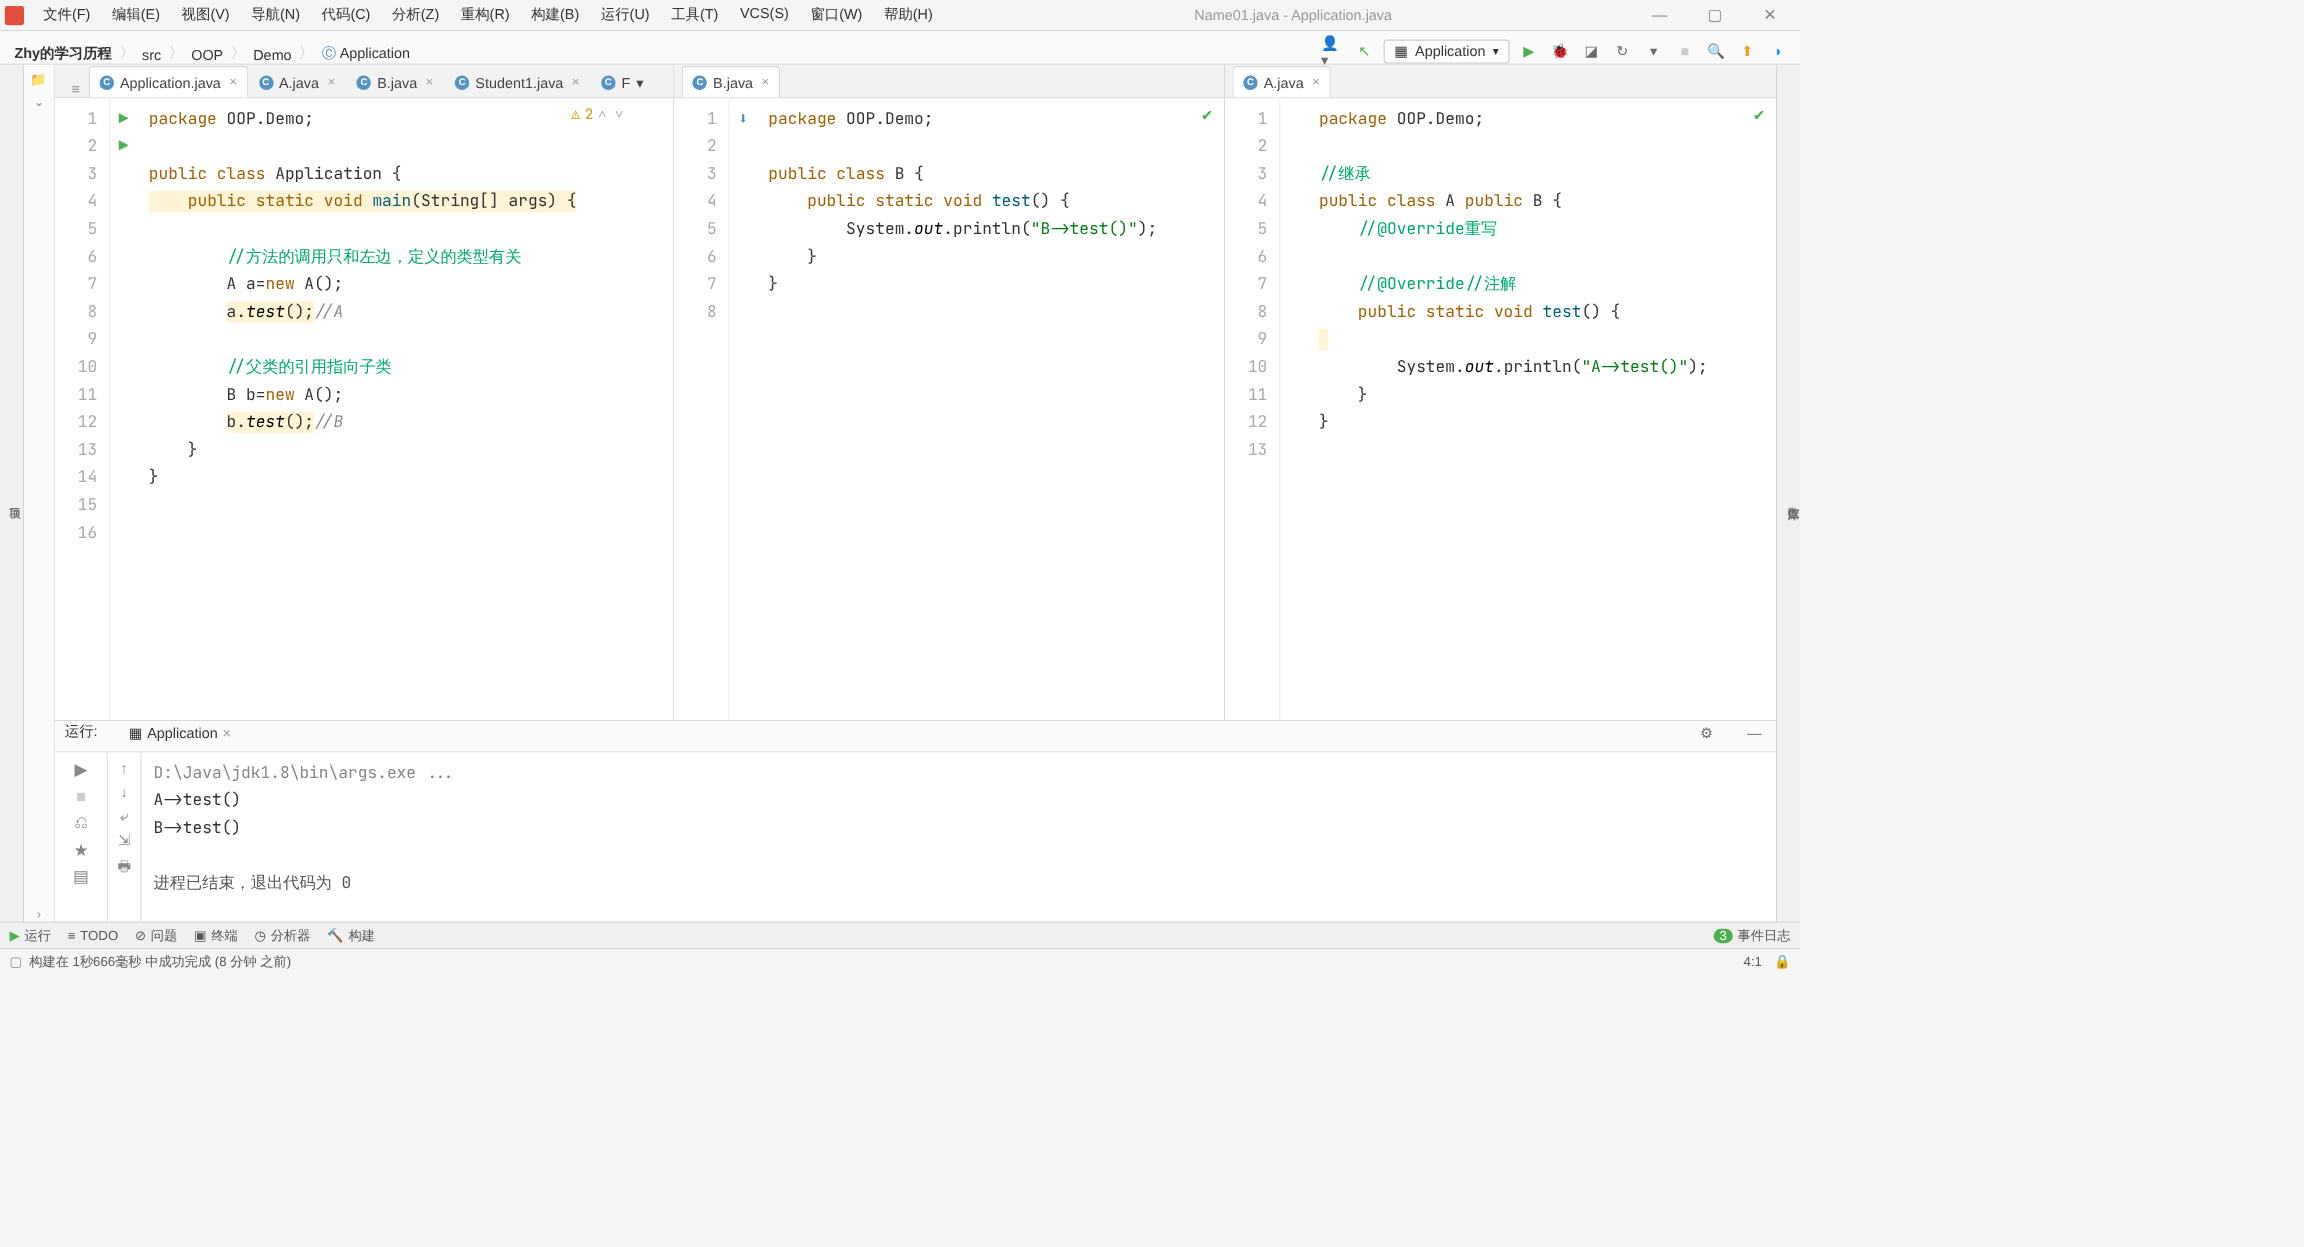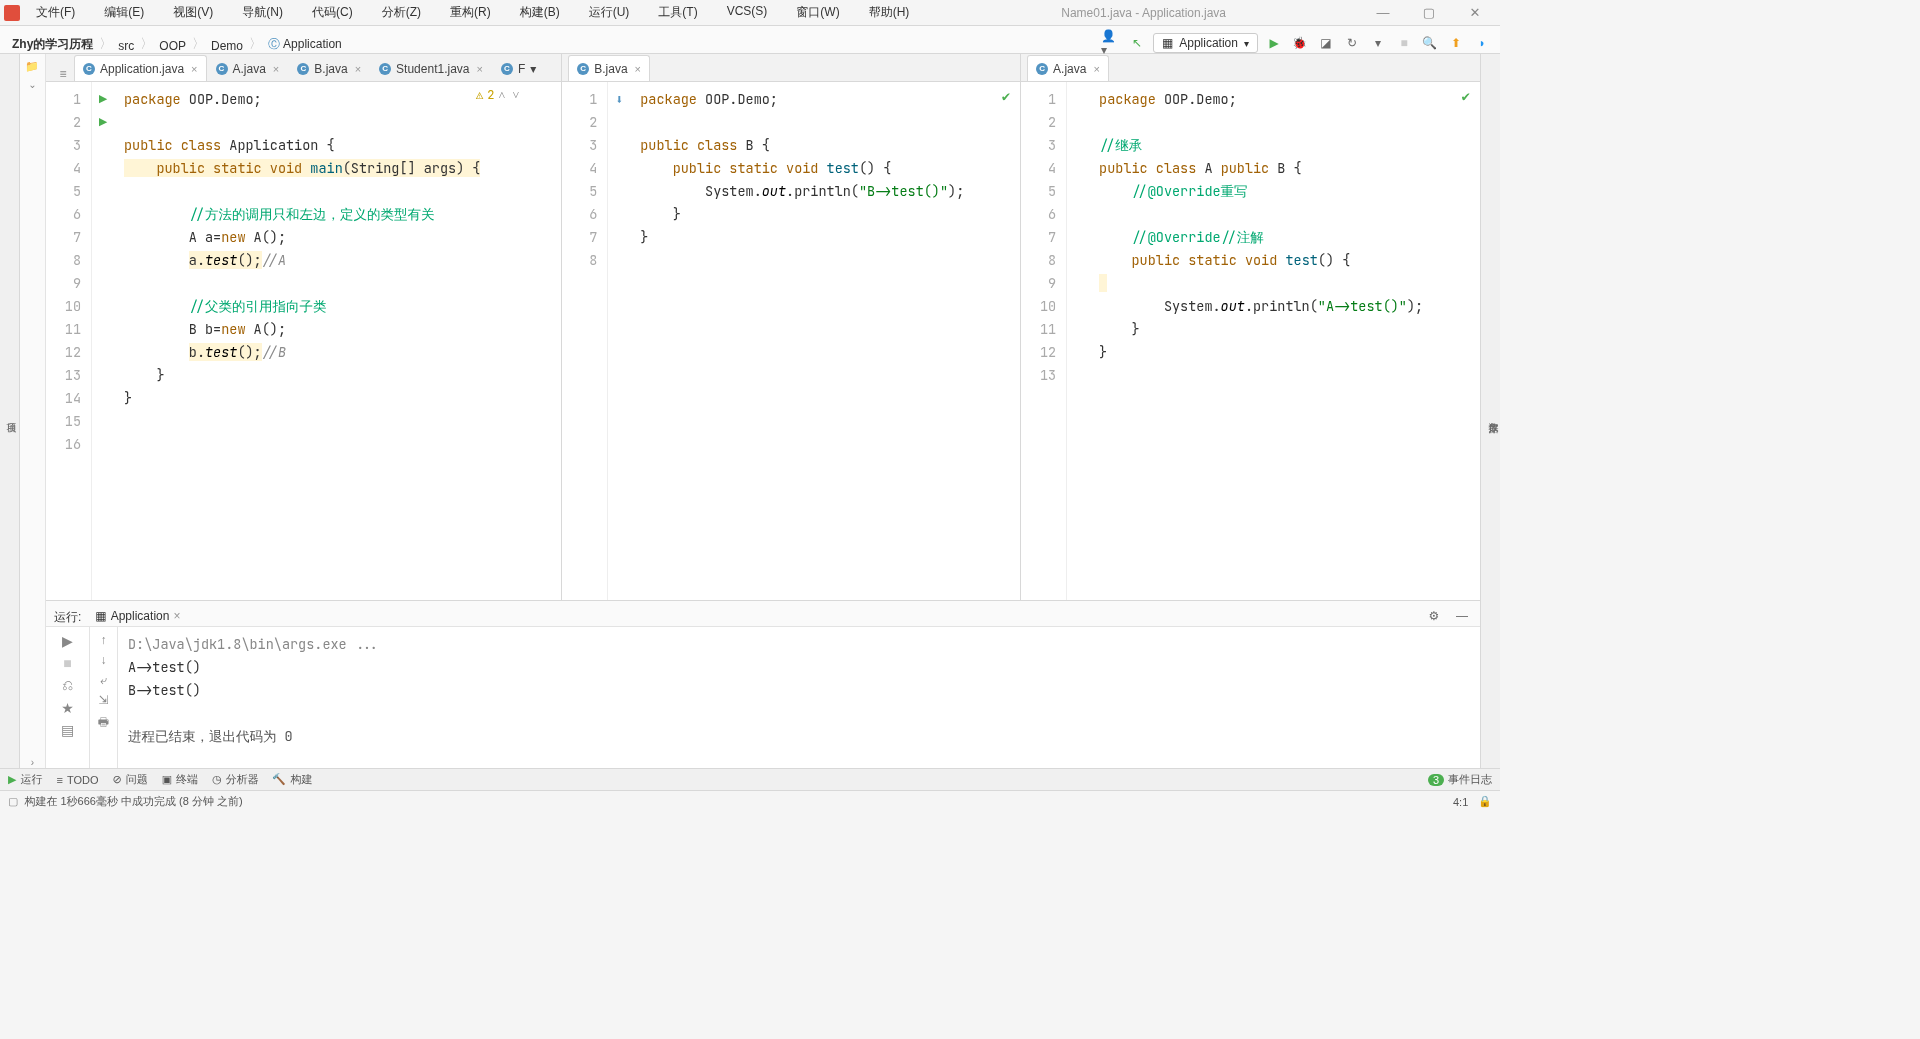--- a/index.html
+++ b/index.html
@@ -1,20 +1,20 @@
 <!DOCTYPE html>
 <html><head>
 <meta charset="utf-8">
 <style>
 *{box-sizing:border-box;margin:0;padding:0}
 body{font-family:"Segoe UI","Microsoft YaHei",sans-serif;font-size:12px;color:#333;background:#f5f5f5;overflow:hidden;width:1500px;height:812px}
 .window{display:flex;flex-direction:column;height:812px}
 .titlebar{height:26px;background:#f5f5f5;display:flex;align-items:center;padding:0 4px;border-bottom:1px solid #d8d8d8}
 .titlebar .logo{width:16px;height:16px;background:#e04e3c;border-radius:2px;margin-right:8px}
-.menu{display:flex;gap:13px}
+.menu{display:flex;gap:2px}
 .menu-item{padding:3px 8px;border-radius:3px}
 .title-center{flex:1;text-align:center;color:#999;font-size:12px}
 .winbtns{display:flex;gap:20px;margin-right:8px;color:#888}
 .winbtn{width:26px;text-align:center;font-size:13px}
 .crumbs{height:28px;display:flex;align-items:flex-end;padding:0 8px;border-bottom:1px solid #d8d8d8;background:#fafafa}
 .crumb{padding:0 4px}
 .crumb-sep{color:#bbb;font-size:13px;padding:0 2px}
 .crumb.bold{font-weight:bold}
 .crumb .jicon{color:#5394c2;margin-right:3px}
 .spacer{flex:1}
@@ -50,21 +50,21 @@
 .str{color:#067d17}
 .cmt{color:#8c8c8c;font-style:italic}
 .cmt2{color:#00a870;}
 .fn{color:#00627a}
 .fld{color:#000000;font-style:italic}
 .hl{background:#fff5d6}
 .warnbadge{position:absolute;right:42px;top:5px;color:#c8a200;font-size:12px;display:flex;align-items:center;gap:4px}
 .checkmark{position:absolute;right:10px;top:5px;color:#4caf50;font-size:14px}
 .rel{position:relative}
 .bottom-panel{height:168px;border-top:1px solid #d8d8d8;display:flex;flex-direction:column;background:#fff}
-.bp-tabs{height:26px;display:flex;align-items:flex-end;padding:0 8px;border-bottom:1px solid #e3e3e3;background:#fafafa;gap:8px}
+.bp-tabs{height:26px;display:flex;align-items:flex-start;padding:0 8px;border-bottom:1px solid #e3e3e3;background:#fafafa;gap:20px}
 .bp-tab{display:flex;align-items:center;gap:4px;padding:3px 6px}
 .bp-content{flex:1;display:flex}
 .bp-left{width:44px;border-right:1px solid #e3e3e3;display:flex;flex-direction:column;gap:6px;padding:6px 0;align-items:center}
 .bp-left .ic{color:#888;font-size:14px}
 .bp-left2{width:28px;border-right:1px solid #e3e3e3;display:flex;flex-direction:column;gap:6px;padding:6px 0;align-items:center;color:#888}
 .console{flex:1;padding:6px 10px;font-family:"JetBrains Mono","Consolas",monospace;font-size:13.5px;line-height:23px;white-space:pre}
 .bottombar{height:22px;background:#f0f0f0;border-top:1px solid #d8d8d8;display:flex;align-items:center;padding:0 8px;font-size:11px;gap:14px}
 .bottombar .bt{display:flex;align-items:center;gap:4px;color:#555}
 .statusbar{height:22px;background:#f5f5f5;border-top:1px solid #d8d8d8;display:flex;align-items:center;padding:0 8px;font-size:11px;color:#555}
 .sbicon{color:#888;margin-right:6px}

